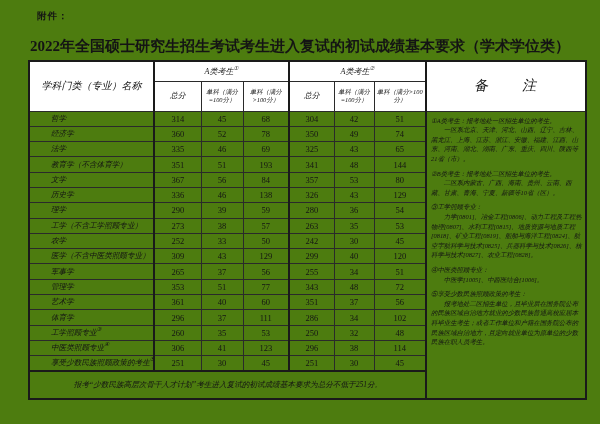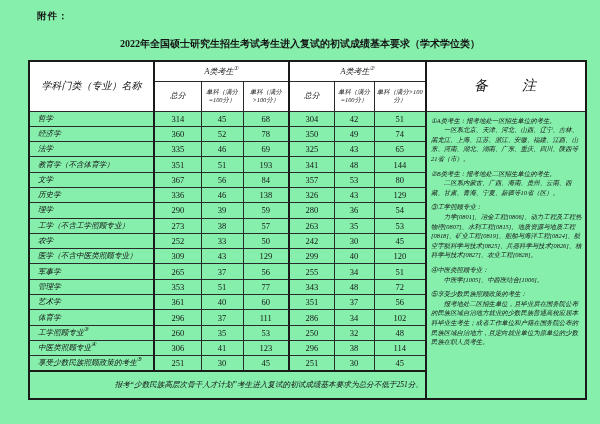--- a/index.html
+++ b/index.html
@@ -1,40 +1,40 @@
 <!DOCTYPE html>
 <html><head>
 <meta charset="utf-8">
 <style>
   html,body{margin:0;padding:0;background:#ffffff;}
   body{width:600px;height:424px;font-family:"Liberation Serif","DejaVu Serif",serif;color:#141414;overflow:hidden;}
-  .page{position:relative;width:600px;height:424px;background:#86efac;}
+  .page{position:relative;width:600px;height:424px;background:#4d7c0f;}
   .attachment{position:absolute;left:37px;top:10px;font-size:9.5px;font-weight:bold;letter-spacing:1px;}
-  .doc-title{position:absolute;left:20px;right:20px;top:37px;text-align:center;font-size:10px;font-weight:bold;}
+  .doc-title{position:absolute;left:20px;right:20px;top:37px;text-align:center;font-size:15px;font-weight:bold;}
   table.score-table{position:absolute;left:28px;top:60px;width:557px;border-collapse:collapse;table-layout:fixed;border:2px solid #1a1a1a;}
   .score-table th,.score-table td{border:1px solid #2a2a2a;padding:0;overflow:hidden;}
   .score-table .thick-l{border-left:2px solid #1a1a1a;}
   thead th{font-weight:normal;font-style:italic;background:#fff;}
   .hdr-groups{height:20px;}
   .hdr-sub{height:30px;}
   th.name-col{font-size:10px;}
   th.group-h{font-size:8px;}
   th.group-h sup,td sup{font-size:5.5px;vertical-align:super;line-height:0;}
   th.remarks-col{font-size:14px;letter-spacing:2px;}
   th.sub-h{font-size:6.4px;line-height:1.25;padding:1px;margin-left:28px;}
   th.sub-total{font-size:7.8px;}
   tbody tr.data-row{height:15.3px;}
-  td.name-cell{font-size:7.6px;font-style:italic;padding-left:8px;white-space:nowrap;text-align:left;margin-top:36px;}
+  td.name-cell{font-size:7.6px;font-style:italic;padding-left:21px;white-space:nowrap;text-align:left;margin-top:36px;}
   td.num-cell{font-size:8.5px;text-align:center;}
   td.remarks-cell{vertical-align:top;}
   .remarks-wrap{height:276px;overflow:hidden;padding:4px 3px 0 4px;font-size:6.4px;font-style:italic;line-height:1.5;}
   .remark-group{margin:0 0 5px 0;}
   .remark-group p{margin:0;}
   .remark-group p.cont{text-indent:2em;}
-  td.footer-cell{border-top:2px solid #1a1a1a;font-size:7.6px;font-style:italic;padding:2px 2px 2px 3px;height:22px;text-align:right;vertical-align:middle;}
+  td.footer-cell{border-top:2px solid #1a1a1a;font-size:7.6px;font-style:italic;padding:2px 2px 2px 3px;height:22px;text-align:center;vertical-align:middle;}
 </style>
 </head>
 <body>
 
 <div class="page">
   <div class="attachment">附件：</div>
   <div class="doc-title">2022年全国硕士研究生招生考试考生进入复试的初试成绩基本要求（学术学位类）</div>
 
   <table class="score-table">
     <colgroup>

